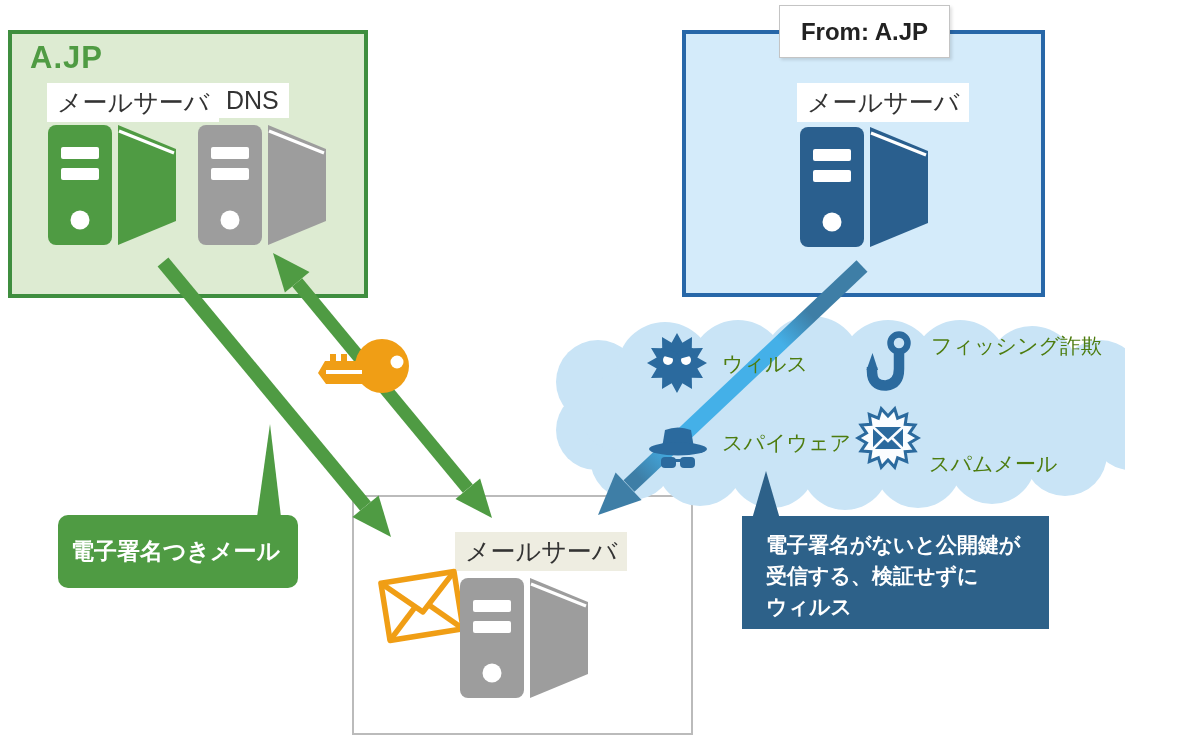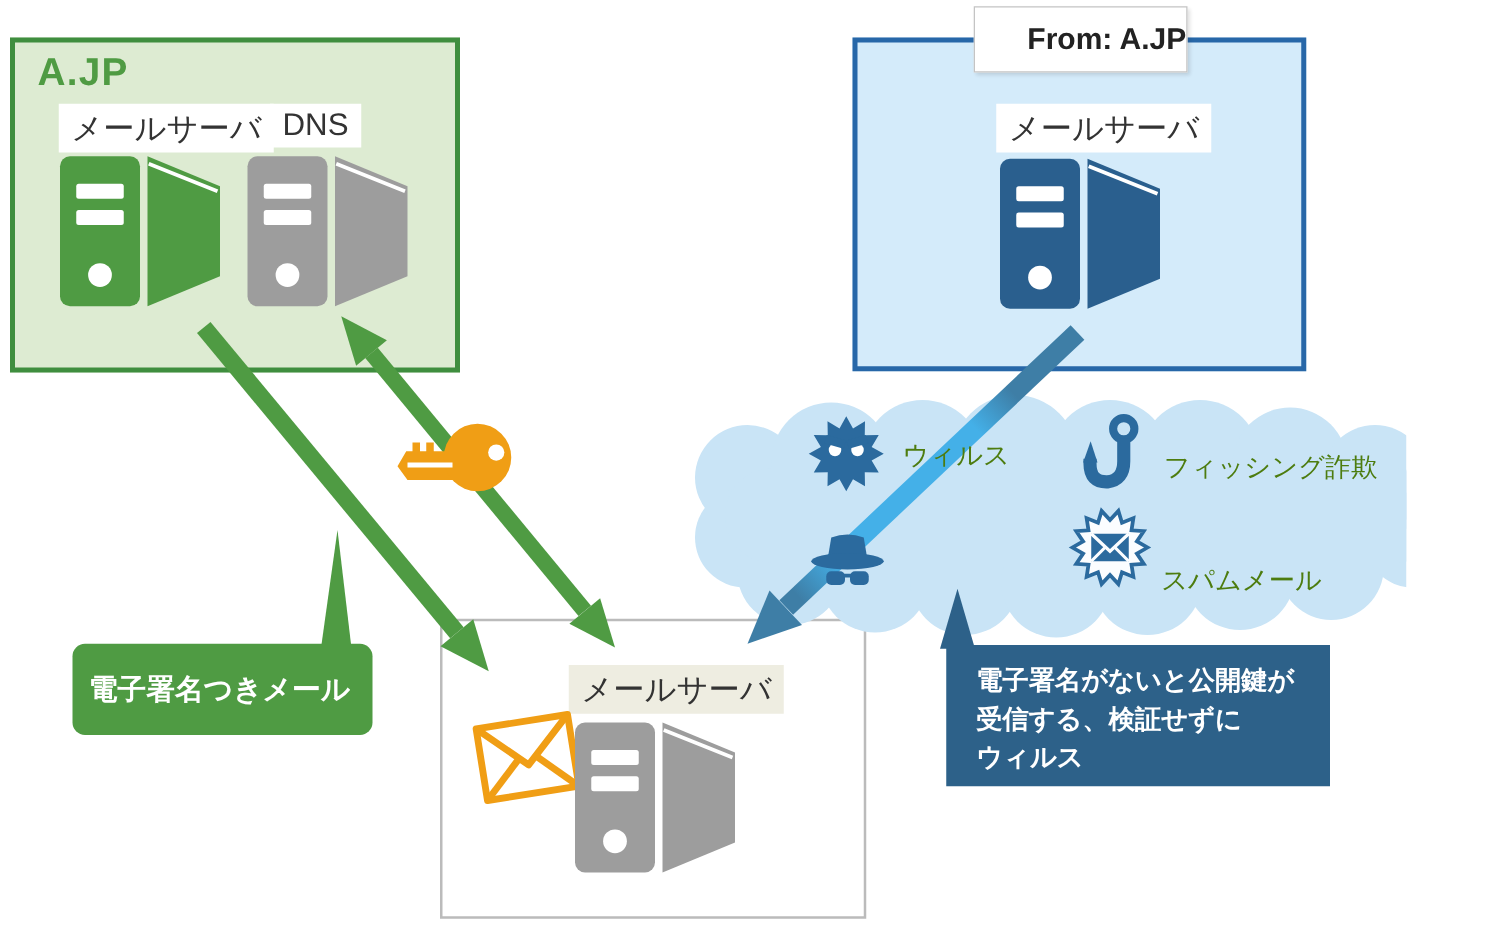--- a/index.html
+++ b/index.html
@@ -25,36 +25,36 @@
     left:30px;top:40px;font-size:31px;font-weight:bold;color:var(--green-mid);
     letter-spacing:1px;z-index:2;
   }
   .srv-label{
     background:#fff;color:#333;font-size:25px;padding:3px 10px;white-space:nowrap;z-index:2;
   }
   .srv-label.beige{background:var(--label-bg-beige);}
   .from-label{
     left:779px;top:5px;width:169px;height:51px;background:#fff;border:1px solid #c4c4c4;
     box-shadow:2px 2px 3px rgba(0,0,0,0.12);
-    font-size:24px;font-weight:bold;color:#222;text-align:right;line-height:51px;z-index:4;
+    font-size:24px;font-weight:bold;color:#222;text-align:center;line-height:51px;z-index:4;
   }
   
   #overlay{position:absolute;left:0;top:0;z-index:3;}
   
   .threat-label{font-size:21px;color:#4d7c0f;white-space:nowrap;z-index:4;}
   
   .callout-green{
     left:58px;top:515px;width:240px;height:73px;background:var(--green-mid);
     color:#fff;font-size:23px;font-weight:600;line-height:73px;padding-left:13px;
     box-sizing:border-box;z-index:5;border-radius:10px;
   }
   .callout-blue{
     left:742px;top:516px;width:307px;height:113px;background:var(--blue-callout);
     color:#fff;font-size:21px;font-weight:600;line-height:31px;
-    padding:13px 0 0 24px;box-sizing:border-box;z-index:5;margin-left:15px;
+    padding:13px 0 0 24px;box-sizing:border-box;z-index:5;
   }
   .callout-blue div{white-space:nowrap;}
 </style>
 </head>
 <body>
 
 <div id="stage">
 
   <div class="abs domain-box"></div>
   <div class="abs domain-title">A.JP</div>
@@ -172,21 +172,22 @@
     <polygon points="257,517 281,517 270,424" fill="var(--green-mid)"></polygon>
     <polygon points="752,519 780,519 766,471" fill="var(--blue-callout)"></polygon>
 
     <use href="#server-icon" x="48" y="121" style="color:var(--green-mid)"></use>
     <use href="#server-icon" x="198" y="121" style="color:var(--gray-server)"></use>
     <use href="#server-icon" x="800" y="123" style="color:var(--blue-server)"></use>
     <use href="#server-icon" x="460" y="574" style="color:var(--gray-server)"></use>
   </svg>
 
   <div class="abs threat-label" style="left:722px;top:350px;">ウィルス</div>
-  <div class="abs threat-label" style="left:931px;top:360px;font-family:Liberation Serif, serif;">フィッシング詐欺</div>
+  <div class="abs threat-label" style="left:931px;top:332px;font-family:Liberation Serif, serif;">フィッシング詐欺</div>
+  <div class="abs threat-label" style="left:722px;top:429px;">スパイウェア</div>
   <div class="abs threat-label" style="left:929px;top:426px;margin-top:24px;">スパムメール</div>
 
   <div class="abs callout-green">電子署名つきメール</div>
   <div class="abs callout-blue">
     <div>電子署名がないと公開鍵が</div>
     <div>受信する、検証せずに</div>
     <div>ウィルス</div>
   </div>
 
 </div>

